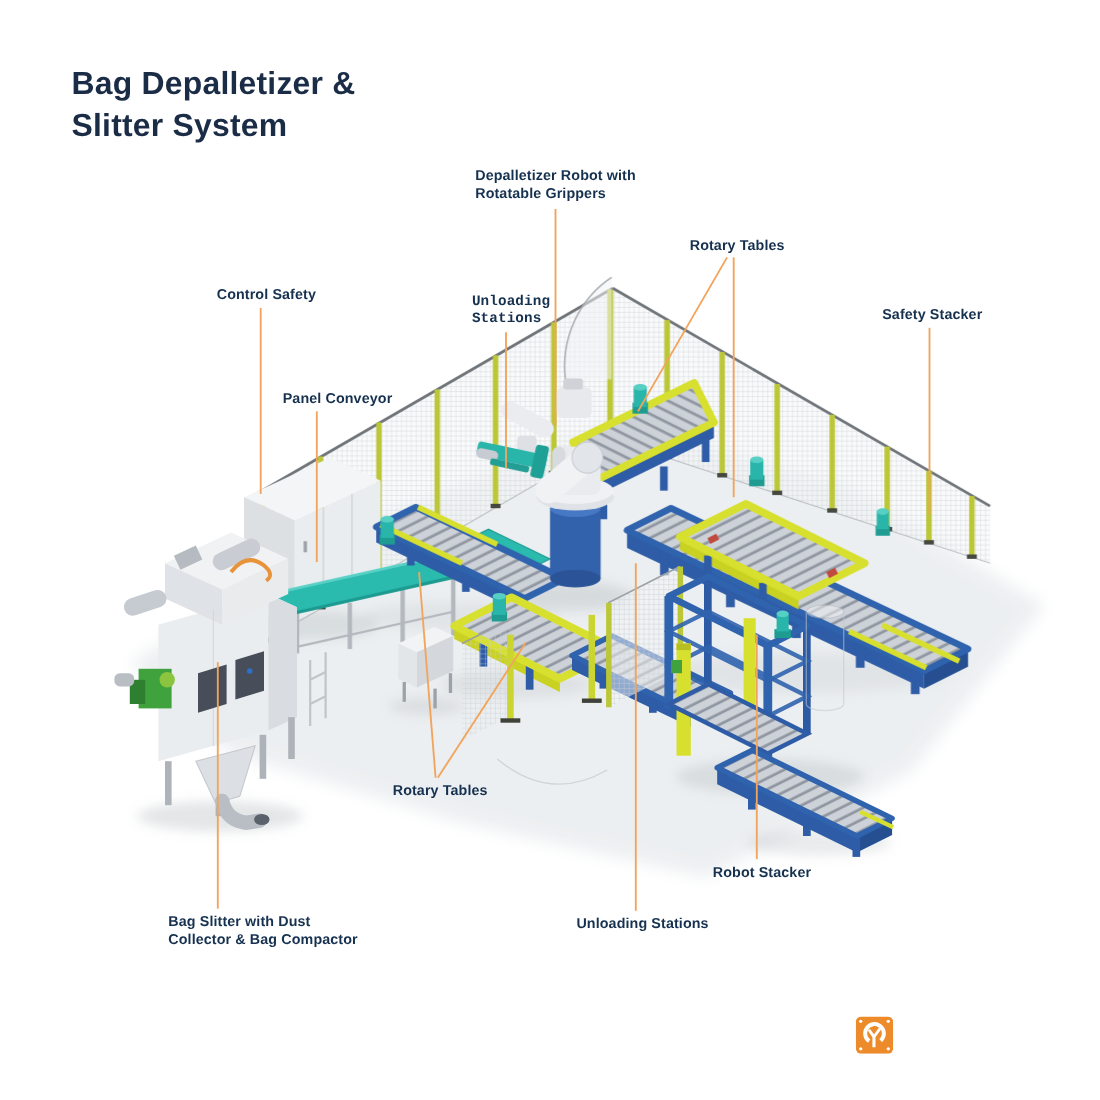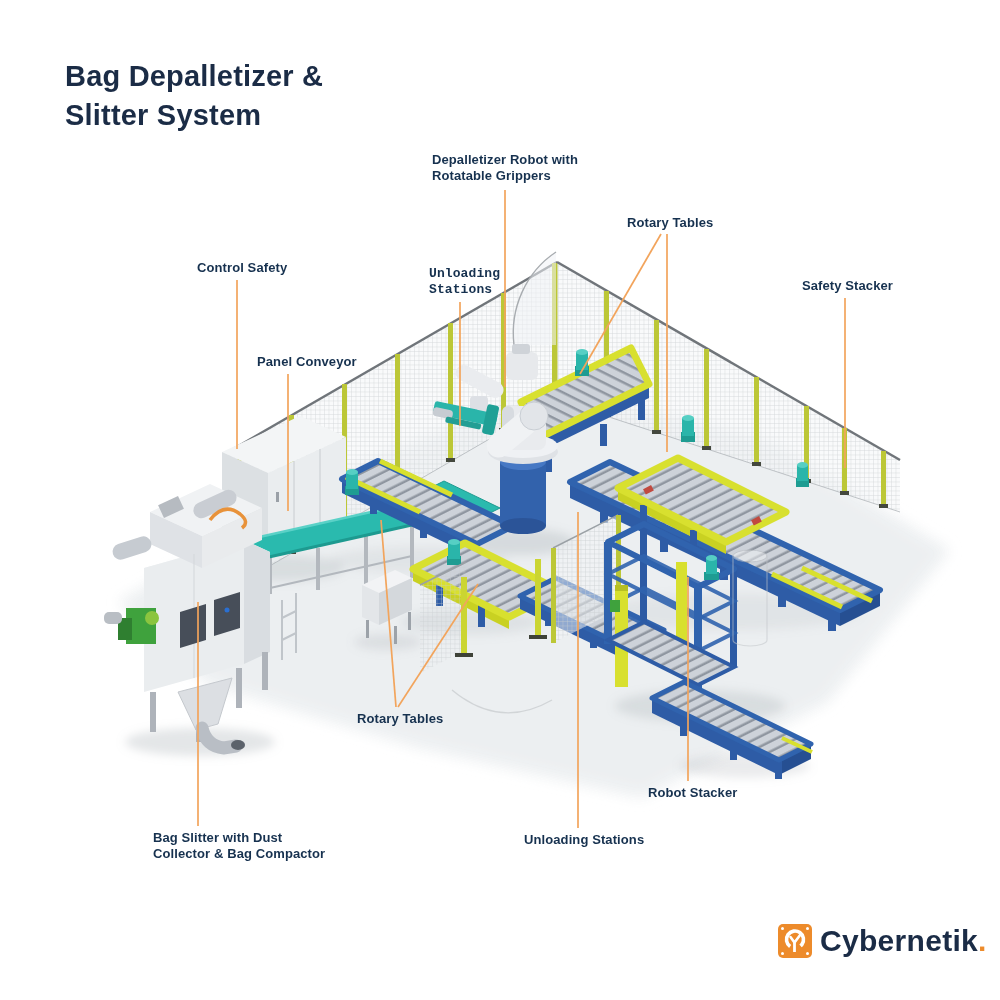--- a/index.html
+++ b/index.html
@@ -390,16 +390,15 @@
       <circle cx="17" cy="15.5" r="8.5" stroke="#FFFFFF" stroke-width="3.6" fill="none" stroke-dasharray="42 11.4" transform="rotate(125 17 15.5)"></circle>
       <path d="M12.5,13 L16.5,18.5 L22.5,10.5" stroke="#FFFFFF" stroke-width="2.6" fill="none" stroke-linecap="round"></path>
       <line x1="16.5" y1="19" x2="16.5" y2="28" stroke="#FFFFFF" stroke-width="2.8"></line>
       <g fill="#FFFFFF">
         <circle cx="4.5" cy="4.5" r="1.5"></circle>
           <circle cx="29.5" cy="4.5" r="1.5"></circle>
         <circle cx="4.5" cy="29.5" r="1.5"></circle>
           <circle cx="29.5" cy="29.5" r="1.5"></circle>
       </g>
     </svg>
-    <div class="logo-text"><span>Cybernetik</span><span class="logo-dot">.</span></div>
   </div>
 
 </div>
 
 </body></html>

